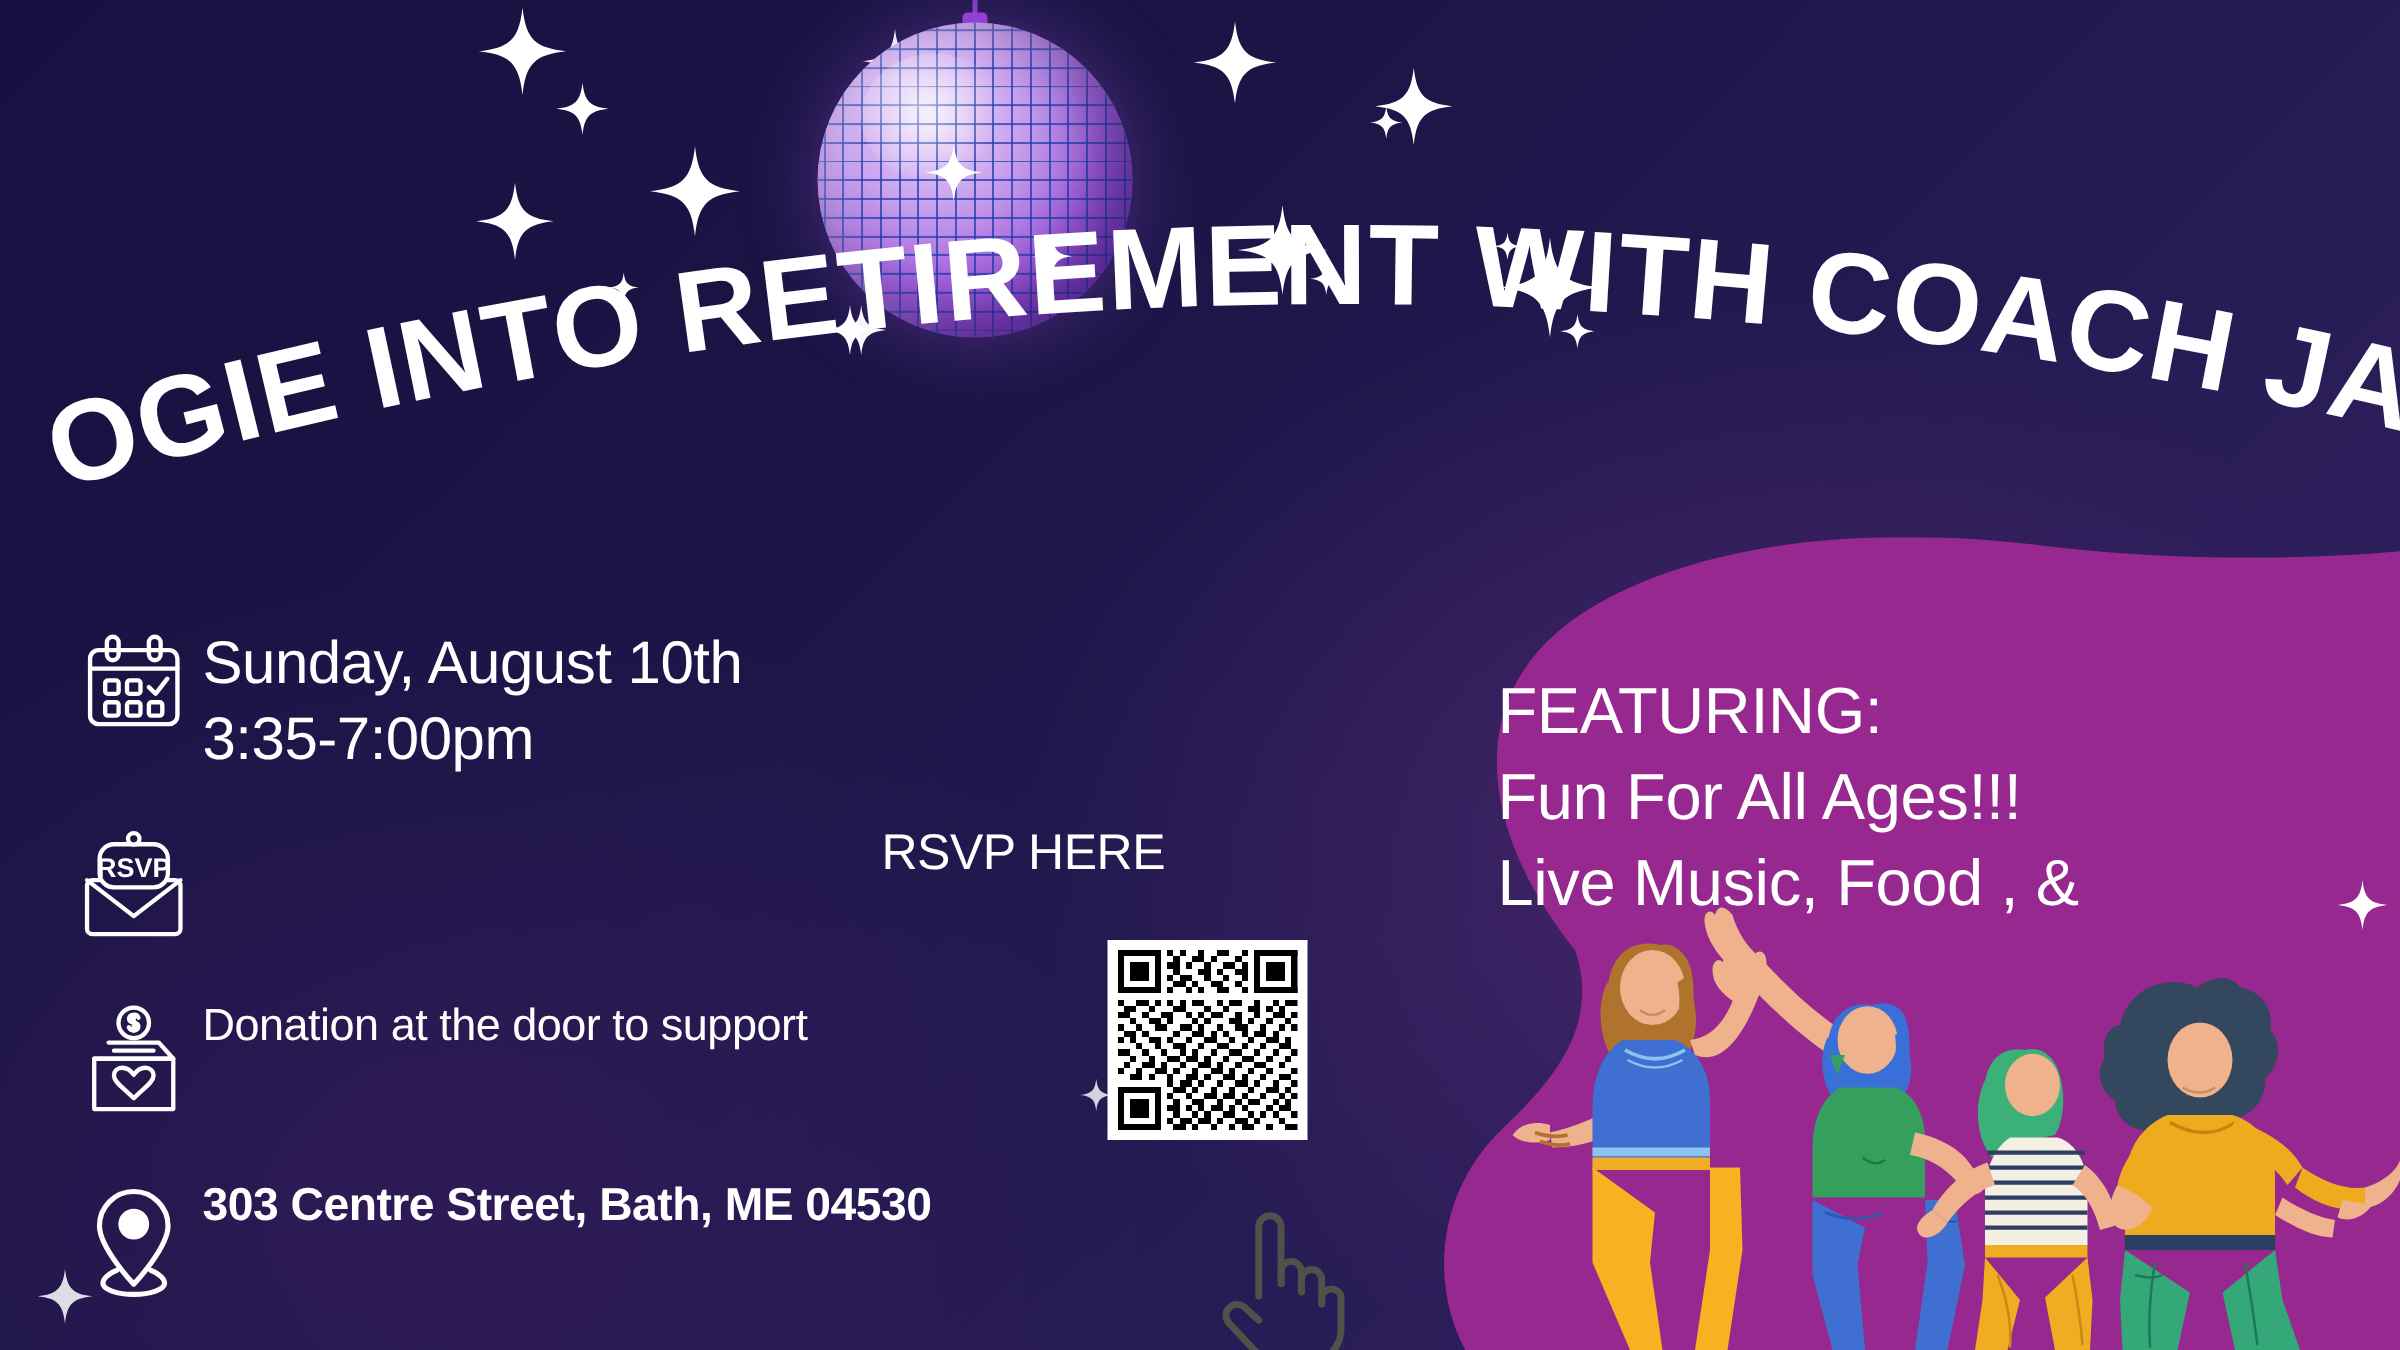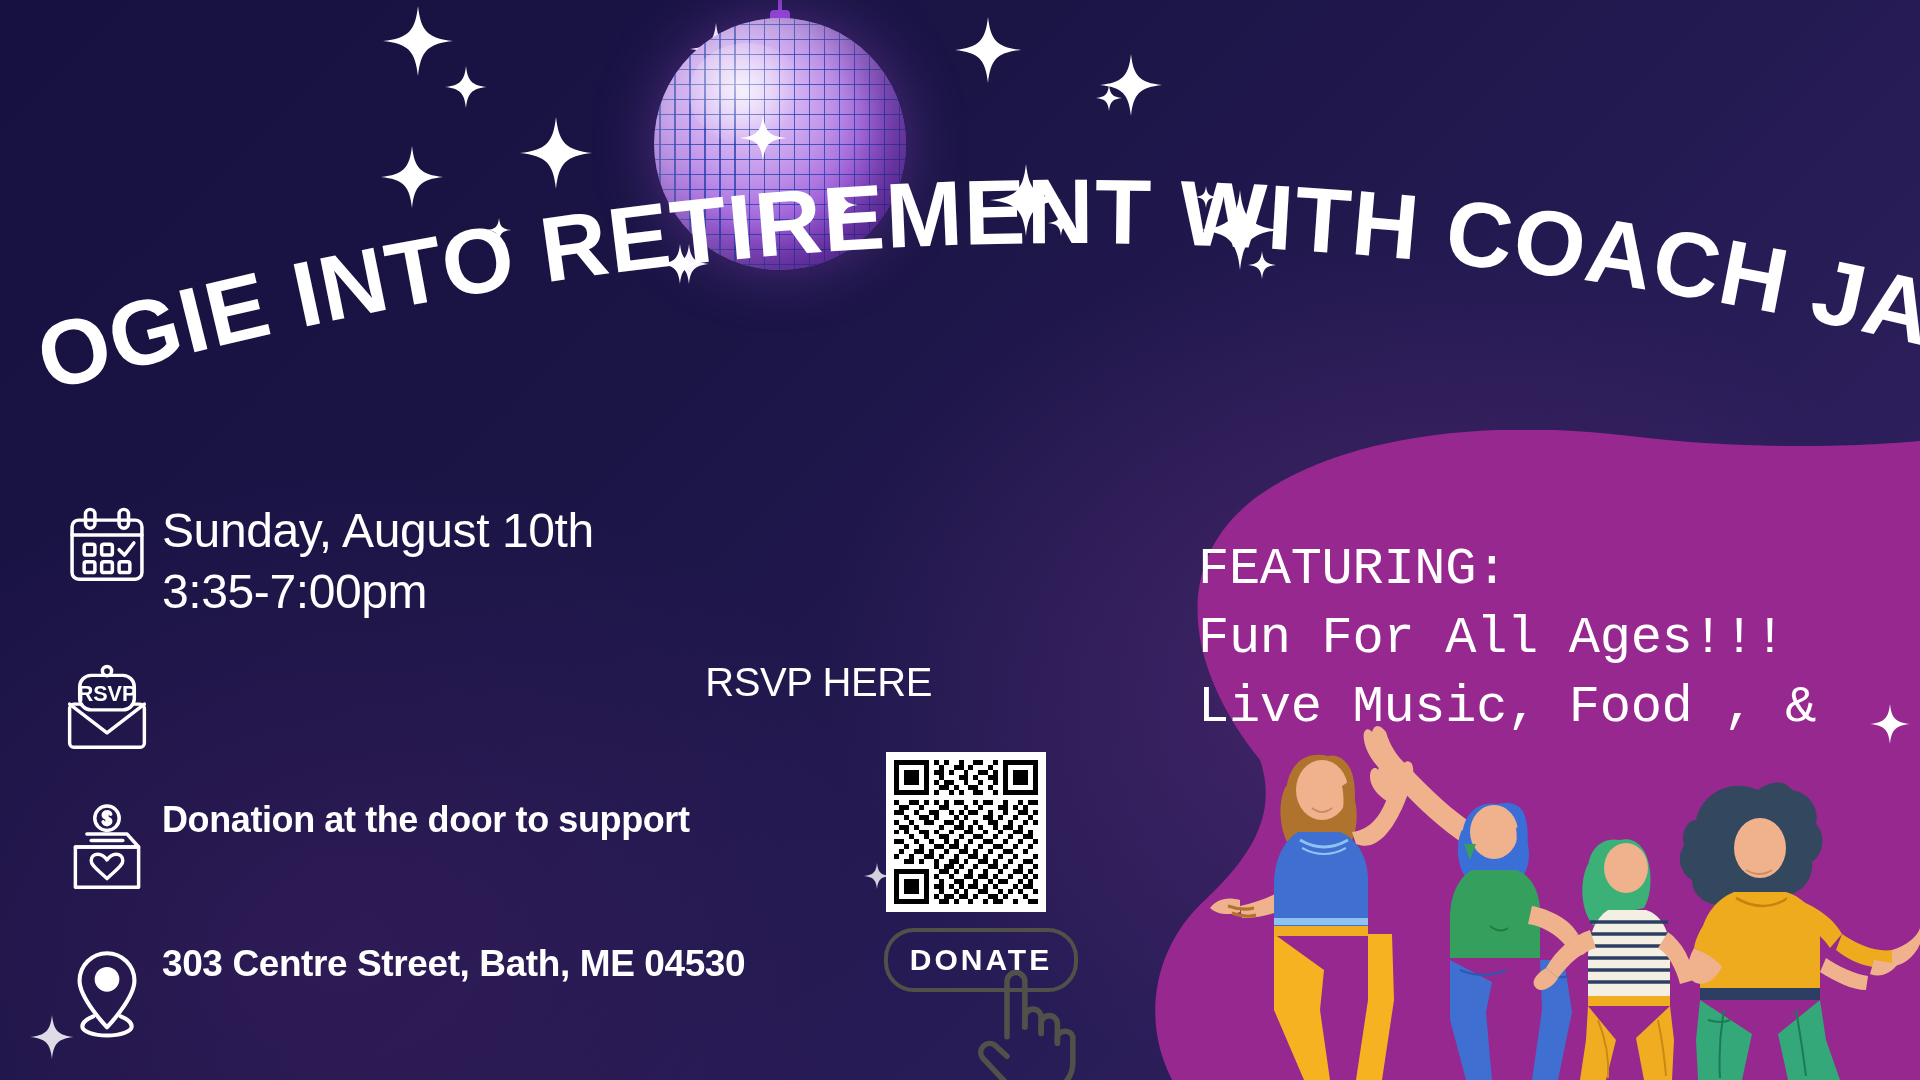--- a/index.html
+++ b/index.html
@@ -53,37 +53,37 @@
   .info{position:absolute;left:52px;top:500px;width:880px;}
   .info-row{display:flex;align-items:flex-start;margin-bottom:26px;}
   .info-icon{width:110px;min-width:110px;display:flex;justify-content:center;align-items:flex-start;padding-top:4px;}
   .info-text{color:#ffffff;}
   .info-text .l1,.info-text .l2{
     font-family:"Liberation Sans", sans-serif;
     font-size:40px;line-height:1.28;letter-spacing:-.4px;white-space:nowrap;
   }
   .row-date .l1,.row-date .l2{font-size:48px;}
   .row-rsvp .l1{font-size:40px;text-underline-offset:6px;text-decoration-thickness:3px;cursor:pointer;}
-  .row-donate .l1,.row-donate .l2{font-size:36px;font-weight:bold;}
+  .row-donate .l1,.row-donate .l2{font-size:36px;font-weight:normal;}
   .row-loc .l1,.row-loc .l2{font-size:37px;font-weight:bold;line-height:1.22;}
 
   
   .qr-box{position:absolute;left:886px;top:752px;width:160px;height:160px;background:#ffffff;padding:8px;box-sizing:border-box;}
   .qr-box svg{display:block;width:100%;height:100%;}
   .donate-btn{position:absolute;left:884px;top:928px;width:186px;height:56px;
     border:4px solid #51514a;border-radius:30px;display:flex;align-items:center;justify-content:center;
     color:#ffffff;font-weight:bold;font-size:30px;letter-spacing:3px;cursor:pointer;
     font-family:"Liberation Sans", sans-serif;background:transparent;}
   .hand-icon{position:absolute;left:960px;top:962px;width:120px;height:130px;}
 
   
   .blob{position:absolute;left:1030px;top:430px;width:900px;height:660px;}
   .featuring{position:absolute;left:1198px;top:535px;width:700px;color:#ffffff;}
   .featuring div{
-    font-family:Liberation Mono, monospace;
+    font-family:Liberation Sans, sans-serif;
     font-size:52px;line-height:1.33;letter-spacing:-.3px;white-space:nowrap;
   }
   .featuring .f-head{font-weight:normal;}
   .dancers{position:absolute;left:1180px;top:720px;width:740px;height:360px;}
 </style>
 </head>
 <body>
 
 <div class="poster">
 
@@ -516,21 +516,20 @@
           <rect x="12" y="28" width="1" height="1"></rect>
           <rect x="15" y="28" width="1" height="1"></rect>
           <rect x="18" y="28" width="1" height="1"></rect>
           <rect x="20" y="28" width="2" height="1"></rect>
           <rect x="24" y="28" width="1" height="1"></rect>
           <rect x="27" y="28" width="2" height="1"></rect>
       </g>
     </svg>
   </div>
 
-  <div class="donate-btn">DONATE</div>
   <div class="hand-icon">
     <svg width="120" height="130" viewBox="0 0 70 80" fill="none" stroke="#51514a" stroke-width="3.4" stroke-linecap="round" stroke-linejoin="round">
       <path d="M27 46 V12 a5.5 5.5 0 0 1 11 0 V40"></path>
       <path d="M38 40 V34 a5 5 0 0 1 10 0 V44"></path>
       <path d="M48 44 V38 a5 5 0 0 1 10 0 V50"></path>
       <path d="M58 50 V46 a5 5 0 0 1 9.5 0 V62 a18 18 0 0 1-18 18 H38 a16 16 0 0 1-11-5 L12 59 a5.5 5.5 0 0 1 7.6-7.8 L27 58"></path>
     </svg>
   </div>
 
   <svg class="blob" viewBox="0 0 900 660">

